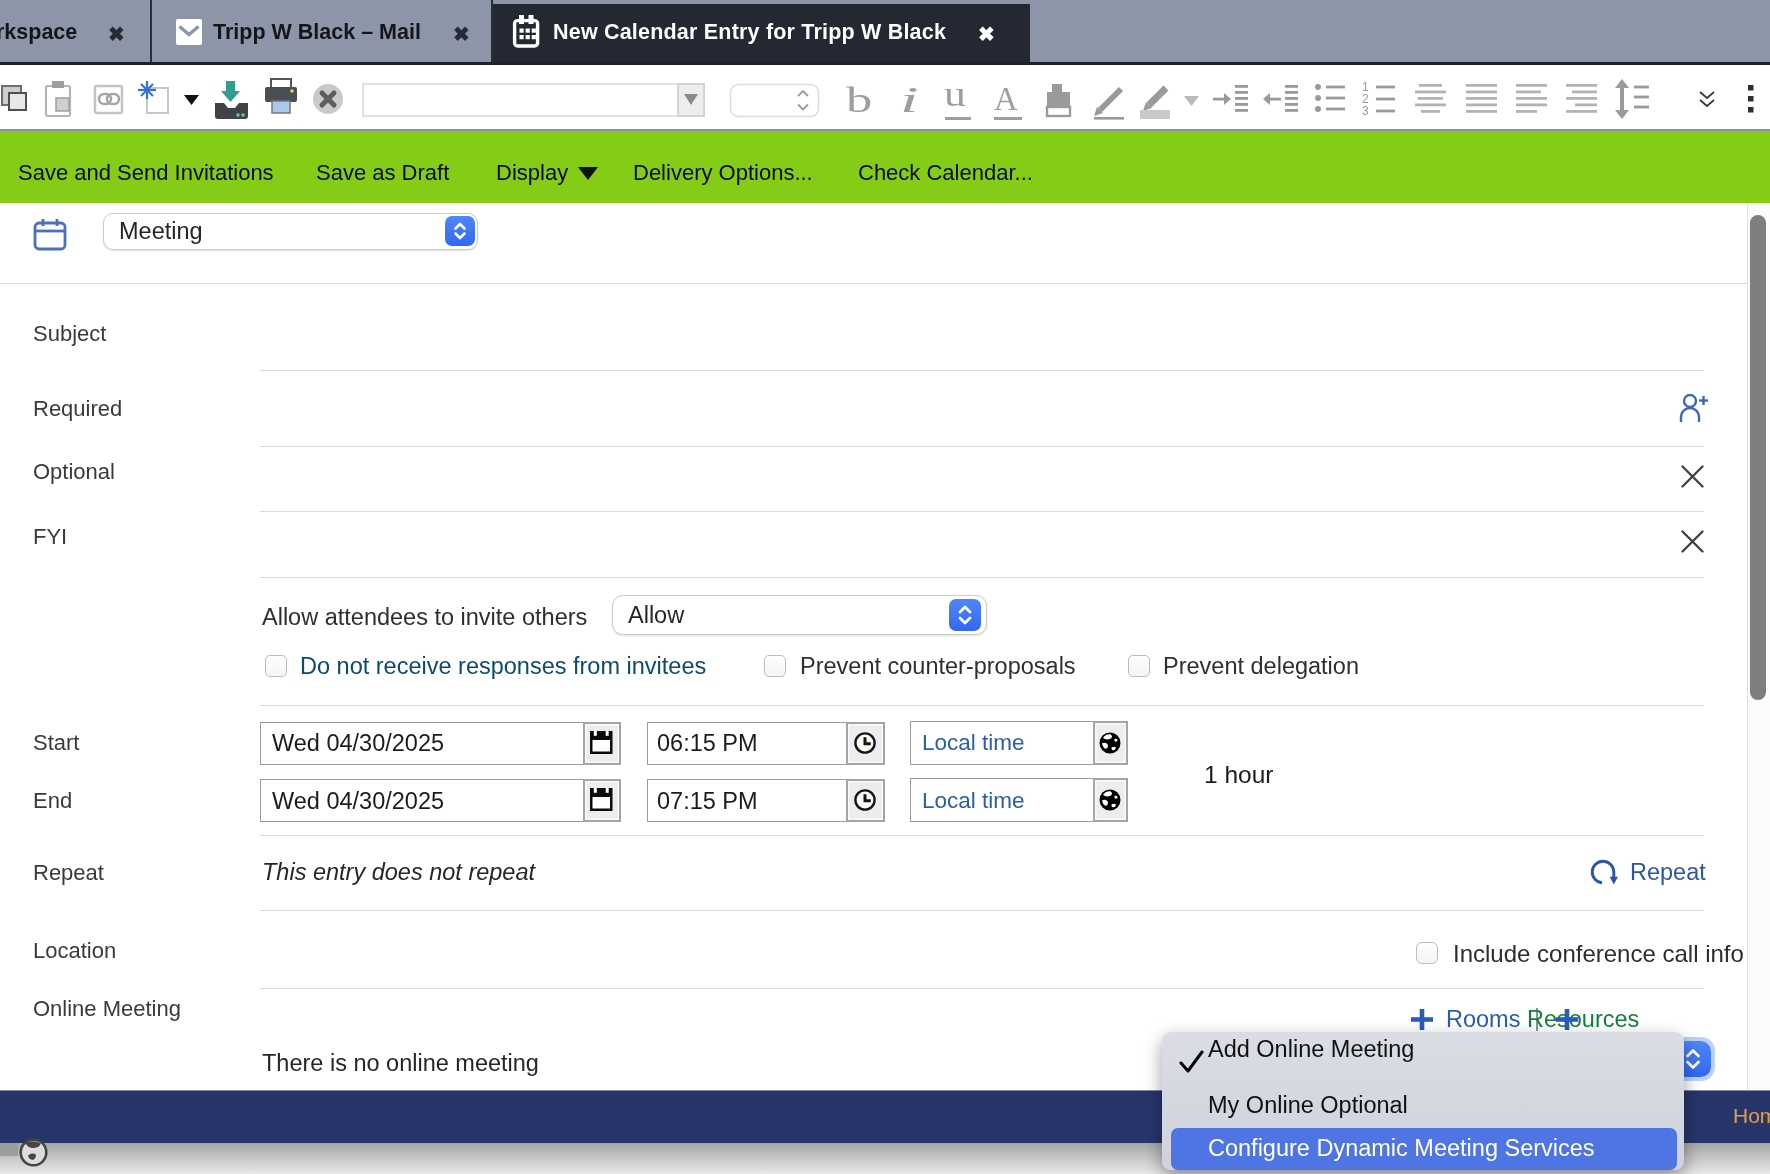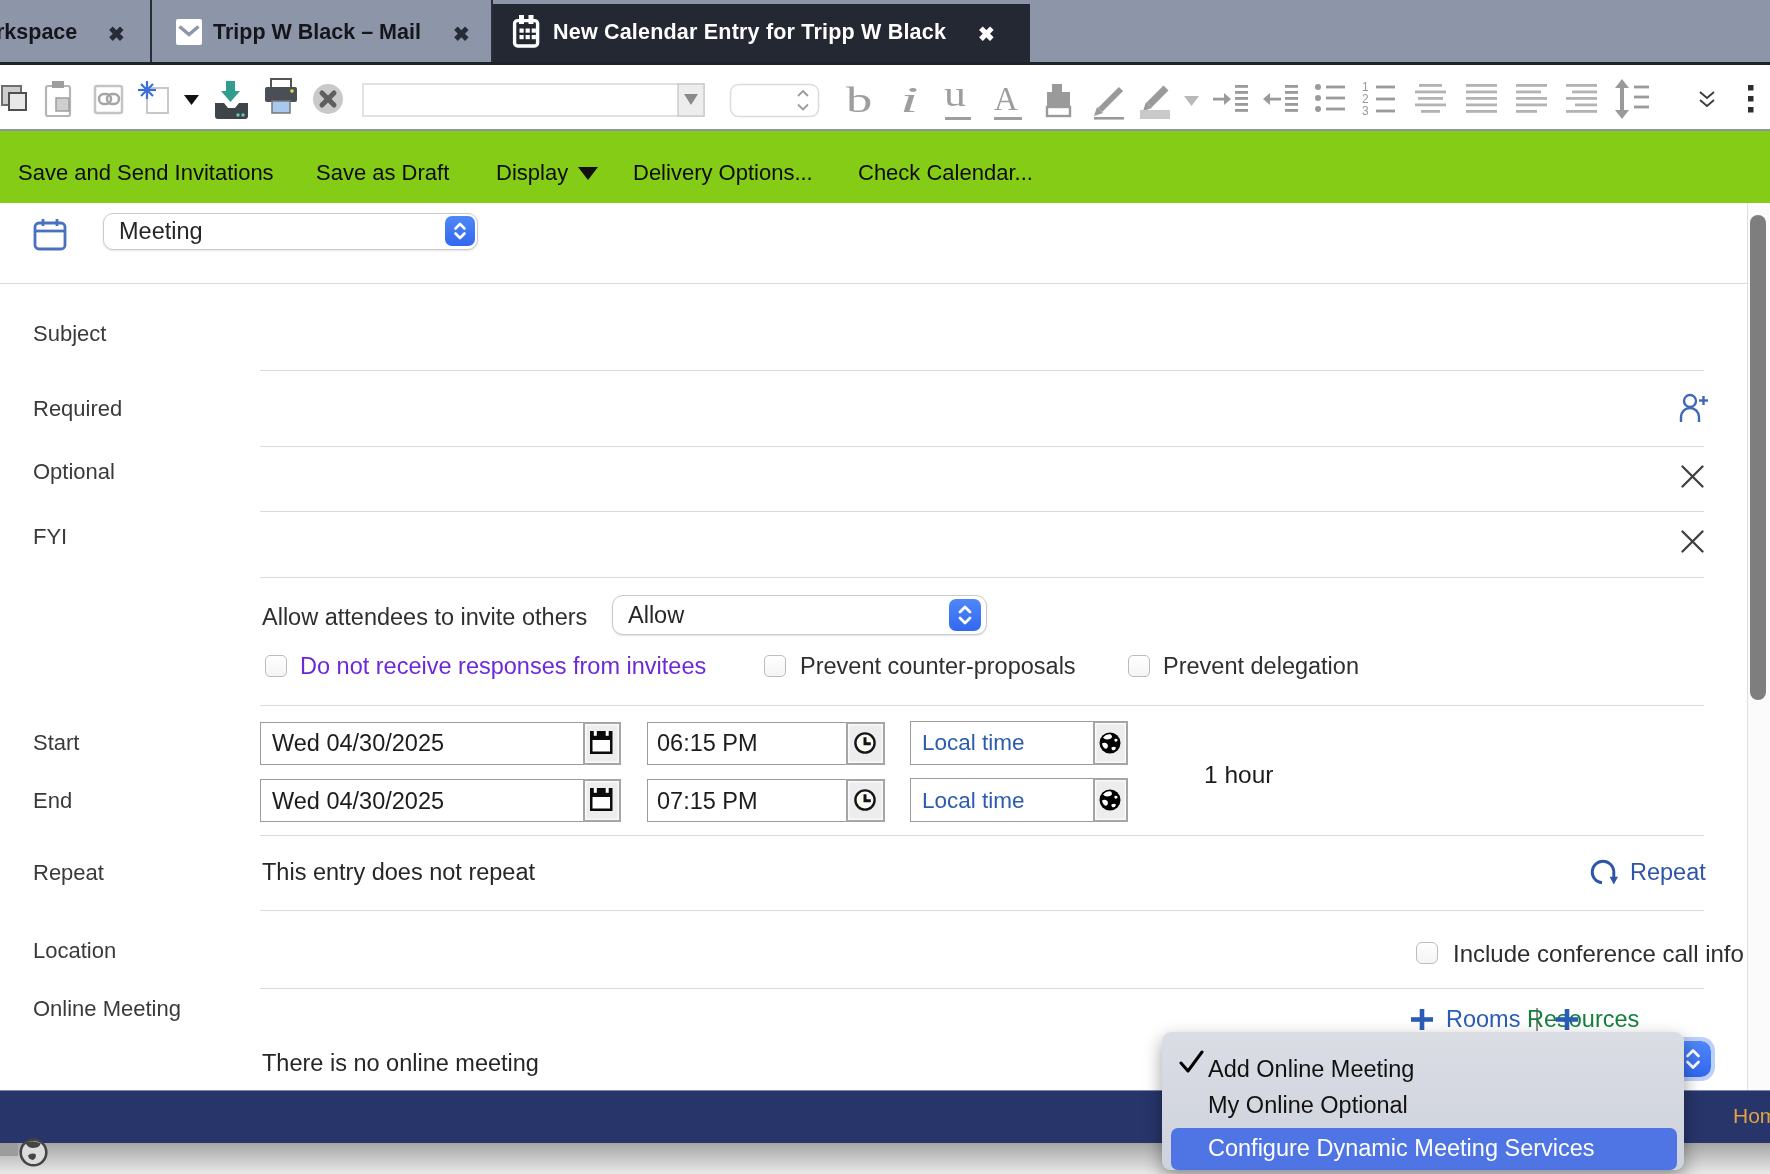--- a/index.html
+++ b/index.html
@@ -299,21 +299,21 @@
 <div class="selblue" style="left:949px; top:599px; width:32px; height:32px;">
   <svg width="32" height="32">
     <g stroke="#fff" stroke-width="2.8" fill="none" stroke-linecap="round" stroke-linejoin="round">
       <path d="M11 13 l5 -5 5 5"></path>
       <path d="M11 19 l5 5 5 -5"></path>
     </g>
   </svg>
 </div>
 
 <div class="cb" style="left:265px; top:655px;"></div>
-<div class="val" style="left:300px; top:653px; color:#6d28d9;">Do not receive responses from invitees</div>
+<div class="val" style="left:300px; top:653px; color:#0c4a6e;">Do not receive responses from invitees</div>
 <div class="cb" style="left:764px; top:655px;"></div>
 <div class="val" style="left:800px; top:653px; color:#2f2f2f;">Prevent counter-proposals</div>
 <div class="cb" style="left:1128px; top:655px;"></div>
 <div class="val" style="left:1163px; top:653px; color:#2f2f2f;">Prevent delegation</div>
 <div class="hr" style="left:260px; top:705px; width:1444px;"></div>
 
 <svg class="abs" style="left:0; top:0; z-index:2;" width="1770" height="1090" pointer-events="none">
   <defs>
     <g id="calglyph">
       <rect x="0" y="0" width="22.5" height="23" fill="#0b0b0b"></rect>
@@ -377,21 +377,21 @@
 <div class="wtext" style="left:657px; top:787.5px;">07:15 PM</div>
 <div class="wfield" style="left:910px; top:778px; width:218px; height:44px;">
   <div class="wbtn" style="width:35px;"></div>
 </div>
 <div class="wtext" style="left:922px; top:786.5px; color:#2b5cae; font-size:22.5px;">Local time</div>
 
 <div class="wtext" style="left:1204px; top:761px; font-size:24.5px;">1 hour</div>
 <div class="hr" style="left:260px; top:835px; width:1444px;"></div>
 
 <div class="lbl" style="top:859px;">Repeat</div>
-<div class="val" style="left:262px; top:859px;">This entry does not repeat</div>
+<div class="val" style="left:262px; top:859px;font-style:italic;">This entry does not repeat</div>
 <div class="val" style="left:1630px; top:859px; color:#2d55a8;">Repeat</div>
 <div class="hr" style="left:260px; top:910px; width:1444px;"></div>
 
 <div class="lbl" style="top:937px;">Location</div>
 <div class="cb" style="left:1416px; top:942px; border-radius:6px;"></div>
 <div class="val" style="left:1453px; top:940px; font-size:24px; color:#2e2e2e;">Include conference call info</div>
 <div class="hr" style="left:260px; top:988px; width:1444px;"></div>
 
 <div class="val" style="left:1446px; top:1006px; color:#2b5cb8;">Rooms</div>
 <div class="val" style="left:1534px; top:1005px; color:#8a8a8a;">|</div>
@@ -419,17 +419,17 @@
 <svg class="abs" style="left:19px; top:1138px; z-index:3;" width="30" height="30">
   <circle cx="14.5" cy="14.5" r="12.8" fill="#dcdcdc" stroke="#454545" stroke-width="2.6"></circle>
   <path d="M6.5 5 Q14 1.5 21.5 5.5 Q21 9.5 14.5 10 Q8.5 10 6.5 5 z" fill="#454545"></path>
   <path d="M9 17.5 Q12 14.5 16.5 16 Q18 19.5 14 22 Q9.8 21.5 9 17.5 z" fill="#454545"></path>
 </svg>
 
 <div class="abs" id="popup">
   <svg class="abs" style="left:17px; top:18px;" width="26" height="26">
     <path d="M2 13 L9 21 L23 2" fill="none" stroke="#000" stroke-width="3" stroke-linecap="round" stroke-linejoin="round"></path>
   </svg>
-  <div class="pitem" style="top:24px;text-align:center;">Add Online Meeting</div>
+  <div class="pitem" style="top:4px;text-align:center;">Add Online Meeting</div>
   <div class="pitem" style="top:60px;">My Online Optional</div>
   <div id="phl"></div>
   <div class="pitem" style="top:103px; color:#fff; z-index:2;">Configure Dynamic Meeting Services</div>
 </div>
 
 </body></html>

